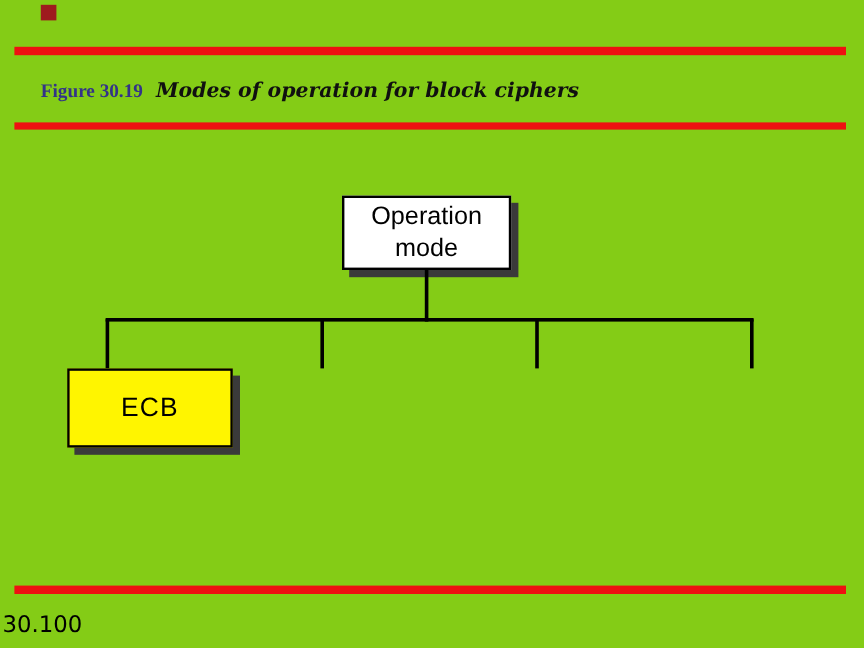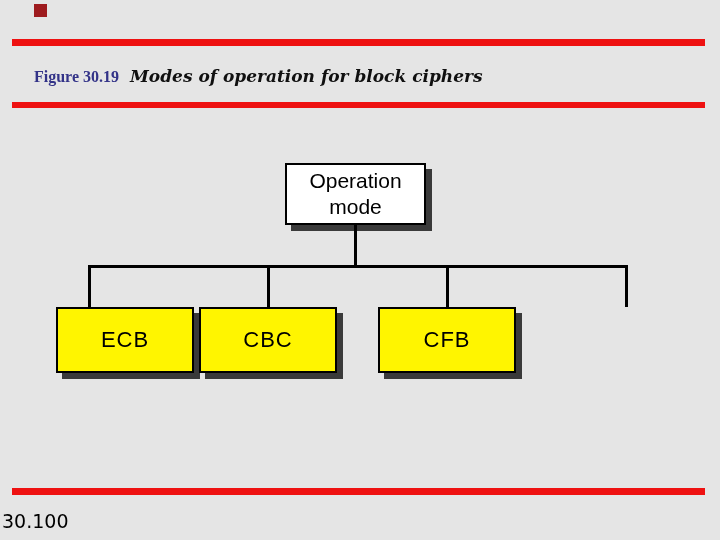--- a/index.html
+++ b/index.html
@@ -1,17 +1,17 @@
 <!DOCTYPE html>
 <html style="--accent_red: #ee1111; --title_blue: #333388; --node_yellow: #fff500; --shadow: #3a3a3a; --bullet_maroon: #9e1b1e;"><head>
 <meta charset="utf-8">
 <style>
   html,body { margin:0; padding:0; background:#fff; }
   .slide {
-    position:relative; width:720px; height:540px; background:#e5e5e5;
+    position:relative; width:720px; height:540px; background:#84cc16;
     font-family:"Liberation Sans", sans-serif; overflow:hidden;
   }
   .bullet-square {
     position:absolute; left:34px; top:4px; width:13px; height:13px;
     background:var(--bullet_maroon,#9e1b1e);
   }
   .redline { position:absolute; left:12px; width:693px; background:var(--accent_red,#ee1111); }
   .line-top    { top:39px;  height:7px; }
   .line-mid    { top:102px; height:6px; }
   .line-bottom { top:488px; height:7px; }
@@ -78,20 +78,18 @@
   <div class="root-node">Operation mode</div>
 
   <div class="vline root-drop"></div>
   <div class="hline tree-hline"></div>
   <div class="vline drop drop-0"></div>
   <div class="vline drop drop-1"></div>
   <div class="vline drop drop-2"></div>
   <div class="vline drop drop-3"></div>
 
   <div class="mode-node pos-0">ECB</div>
-  <div class="mode-node pos-1">CBC</div>
-  <div class="mode-node pos-2">CFB</div>
 
   <div class="redline line-bottom"></div>
 
   <div class="page-number">30.100</div>
 
 </div>
 
 </body></html>

